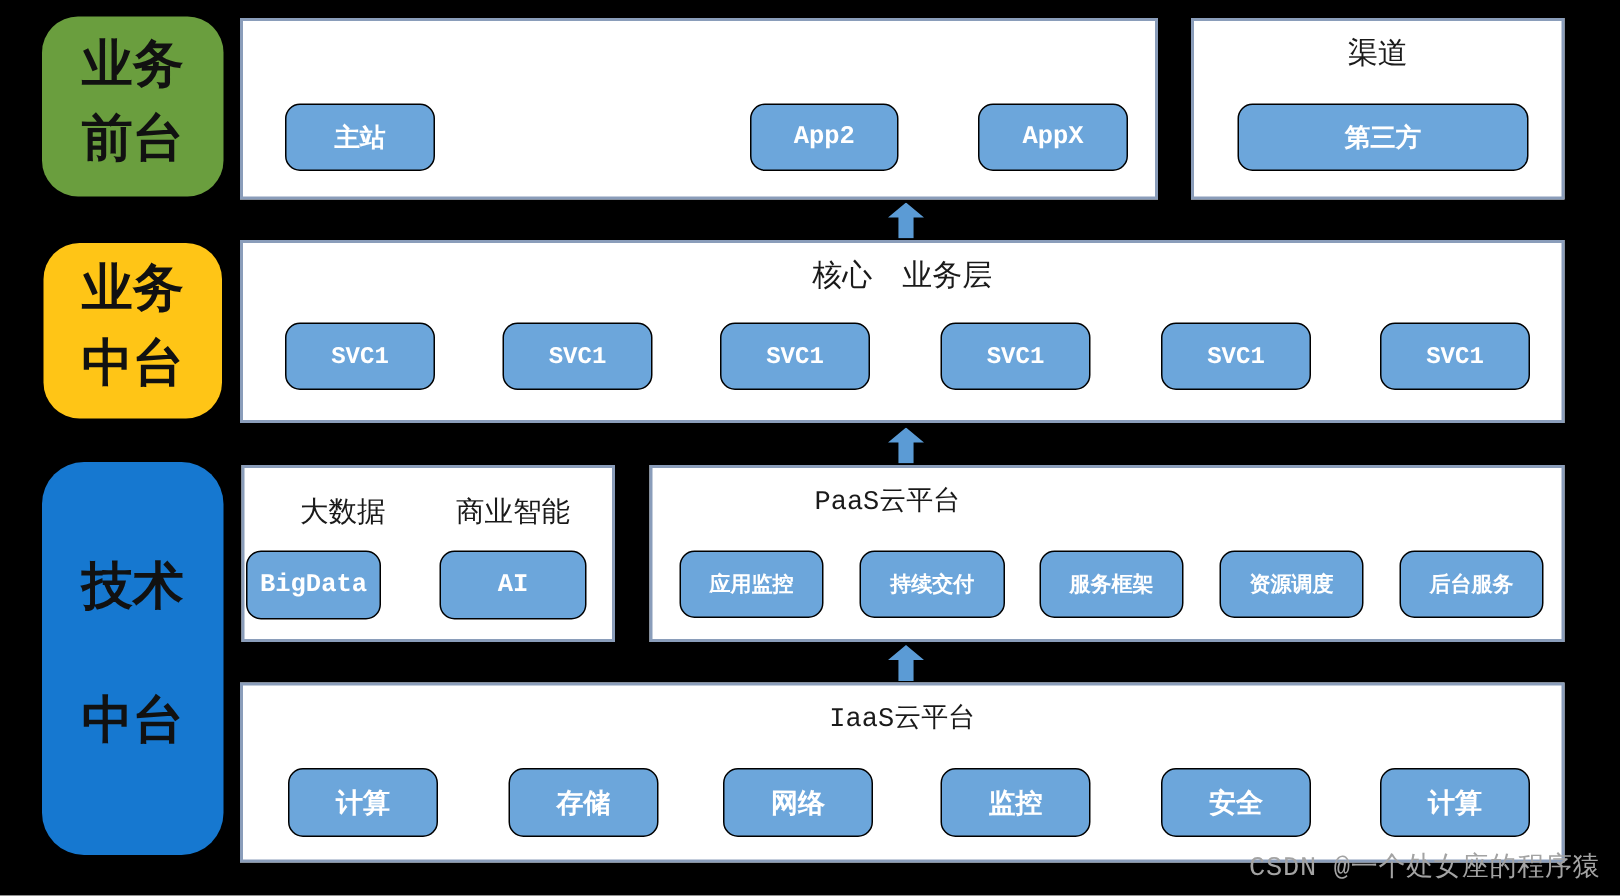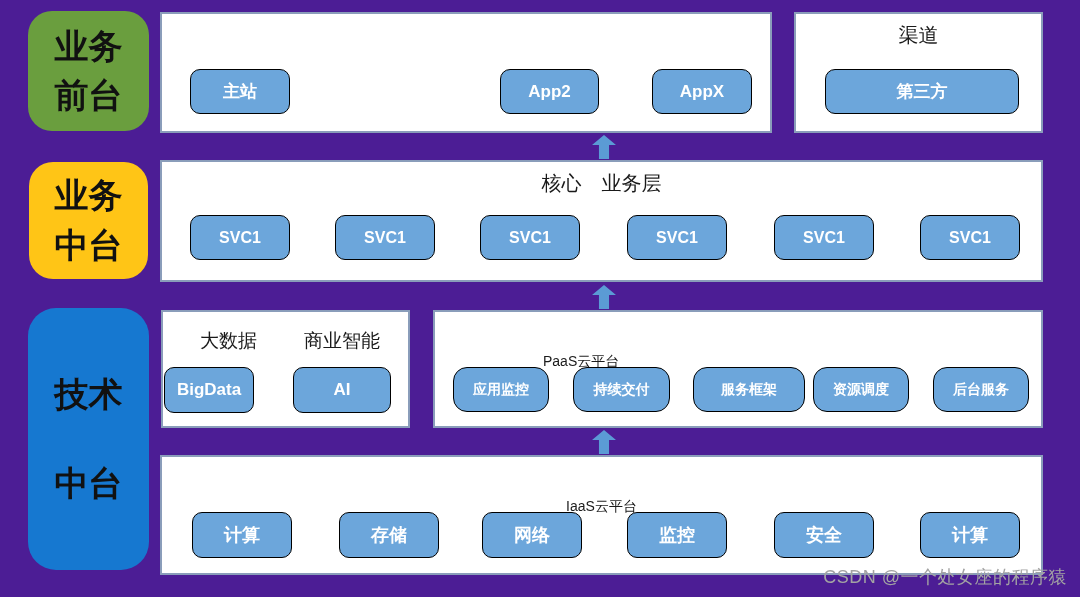--- a/index.html
+++ b/index.html
@@ -1,18 +1,18 @@
 <!DOCTYPE html>
 <html><head>
 <meta charset="utf-8">
 <style>
   html,body{margin:0;padding:0;background:#ffffff;}
   .stage{
-    position:relative;width:1080px;height:597px;background:#4c1d95;overflow:hidden;
-    font-family:Liberation Sans, sans-serif;
+    position:relative;width:1080px;height:597px;background:#000000;overflow:hidden;
+    font-family:Liberation Mono, monospace;
   }
   
   .tag{
     position:absolute;border-radius:24px;display:flex;flex-direction:column;
     align-items:center;justify-content:center;font-size:34px;font-weight:700;
     color:#111;line-height:1.45;text-align:center;
   }
   .tag-front{left:28px;top:11px;width:121px;height:120px;background:#6a9e3e;}
   .tag-middle{left:29px;top:162px;width:119px;height:117px;background:#ffc516;}
   .tag-tech{left:28px;top:308px;width:121px;height:262px;background:#1678d0;border-radius:28px;line-height:1.1;gap:52px;}
@@ -21,31 +21,31 @@
   .p-app{left:160px;top:12px;width:612px;height:121px;}
   .p-channel{left:794px;top:12px;width:249px;height:121px;}
   .p-core{left:160px;top:160px;width:883px;height:122px;}
   .p-bigdata{left:161px;top:310px;width:249px;height:118px;}
   .p-paas{left:433px;top:310px;width:610px;height:118px;}
   .p-iaas{left:160px;top:455px;width:883px;height:120px;}
   .ptitle{
     position:absolute;top:8px;left:0;width:100%;text-align:center;
     font-size:20px;color:#1a1a1a;white-space:pre;
   }
-  .ptitle-big{font-size:14px;top:9px;margin-top:32px;}
+  .ptitle-big{font-size:18px;top:9px;}
   .ptitle-paas{left:108px;width:auto;text-align:left;}
   .subtitle{position:absolute;top:16px;font-size:19px;color:#1a1a1a;text-align:center;}
   
   .btn{
     position:absolute;top:55px;height:45px;background:#6ca6db;border:1px solid #000000;
     border-radius:10px;color:#ffffff;display:flex;align-items:center;justify-content:center;
     font-size:17px;font-weight:600;box-sizing:border-box;
   }
   .btn-svc{top:53px;font-size:16px;}
-  .btn-sm{font-size:14px;font-weight:600;border-radius:14px;}
+  .btn-sm{font-size:14px;font-weight:600;}
   .btn-iaas{font-size:18px;height:46px;}
   
   .arrow{
     position:absolute;left:592px;width:24px;height:24px;background:#5b9bd5;
     clip-path:polygon(50% 0,100% 42%,71% 42%,71% 100%,29% 100%,29% 42%,0 42%);
   }
   .watermark{
     position:absolute;top:565px;right:13px;font-size:18px;color:#a3a3a3;letter-spacing:.5px;
   }
 </style>
@@ -92,21 +92,21 @@
     <div class="subtitle" style="left:17px;width:97px">大数据</div>
     <div class="subtitle" style="left:130px;width:98px">商业智能</div>
     <div class="btn" style="left:1px;width:90px;height:46px">BigData</div>
     <div class="btn" style="left:130px;width:98px;height:46px">AI</div>
   </div>
 
   <div class="panel p-paas">
     <div class="ptitle ptitle-big ptitle-paas">PaaS云平台</div>
     <div class="btn btn-sm" style="left:18px;width:96px">应用监控</div>
     <div class="btn btn-sm" style="left:138px;width:97px">持续交付</div>
-    <div class="btn btn-sm" style="left:258px;width:112px">服务框架</div>
+    <div class="btn btn-sm" style="left:258px;width:96px">服务框架</div>
     <div class="btn btn-sm" style="left:498px;width:96px">后台服务</div>
     <div class="btn btn-sm" style="left:378px;width:96px">资源调度</div>
   </div>
 
   <div class="panel p-iaas">
     <div class="ptitle ptitle-big">IaaS云平台</div>
     <div class="btn btn-iaas" style="left:30px;width:100px">计算</div>
     <div class="btn btn-iaas" style="left:177px;width:100px">存储</div>
     <div class="btn btn-iaas" style="left:320px;width:100px">网络</div>
     <div class="btn btn-iaas" style="left:465px;width:100px">监控</div>

